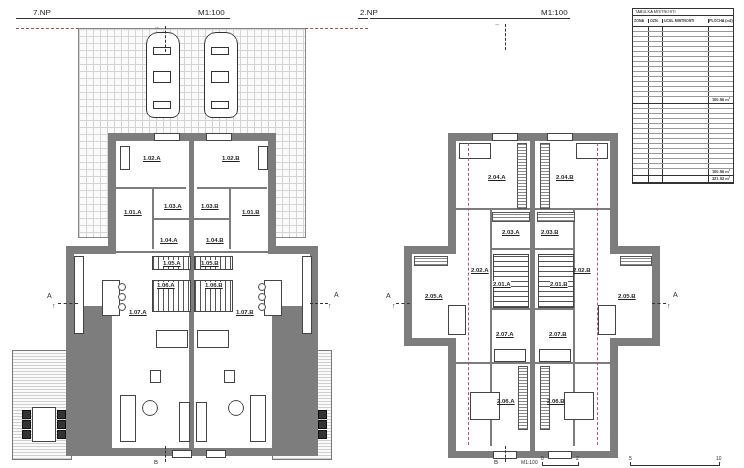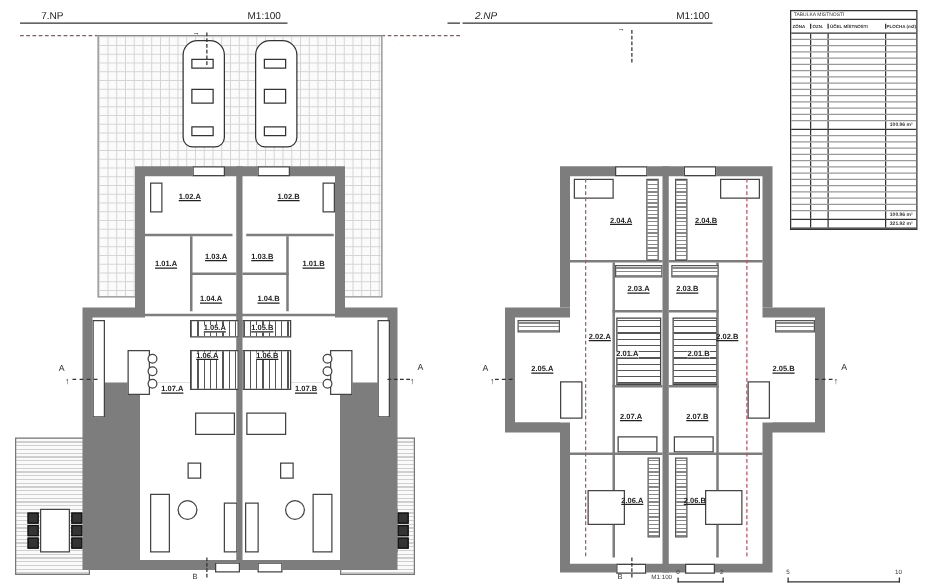--- a/index.html
+++ b/index.html
@@ -178,21 +178,21 @@
 <div class="sec" style="left:47px;top:292px;">A</div>
 <div class="sec" style="left:52px;top:302px;">↑</div>
 <div class="dash" style="left:58px;top:303px;width:20px;"></div>
 <div class="sec" style="left:334px;top:291px;">A</div>
 <div class="sec" style="left:328px;top:302px;">↑</div>
 <div class="dash" style="left:310px;top:303px;width:18px;"></div>
 
 <div class="dashv" style="left:165px;top:446px;height:16px;"></div>
 <div class="sec" style="left:154px;top:459px;font-size:6px;">B</div>
 
-<div class="abs title" style="left:380px;top:8px;font-style:italic;">2.NP</div>
+<div class="abs title" style="left:360px;top:8px;">2.NP</div>
 <div class="abs title" style="left:541px;top:8px;">M1:100</div>
 <div class="hline" style="left:370px;top:18px;width:200px;"></div>
 <div class="dashv" style="left:505px;top:24px;height:26px;"></div>
 <div class="sec" style="left:494px;top:21px;font-size:6px;">→</div>
 
 <div class="wall" style="left:448px;top:133px;width:170px;height:113px;"></div>
 <div class="wall" style="left:404px;top:246px;width:256px;height:100px;"></div>
 <div class="wall" style="left:448px;top:340px;width:170px;height:118px;"></div>
 <div class="room" style="left:456px;top:141px;width:154px;height:310px;"></div>
 <div class="room" style="left:412px;top:254px;width:240px;height:84px;"></div>

